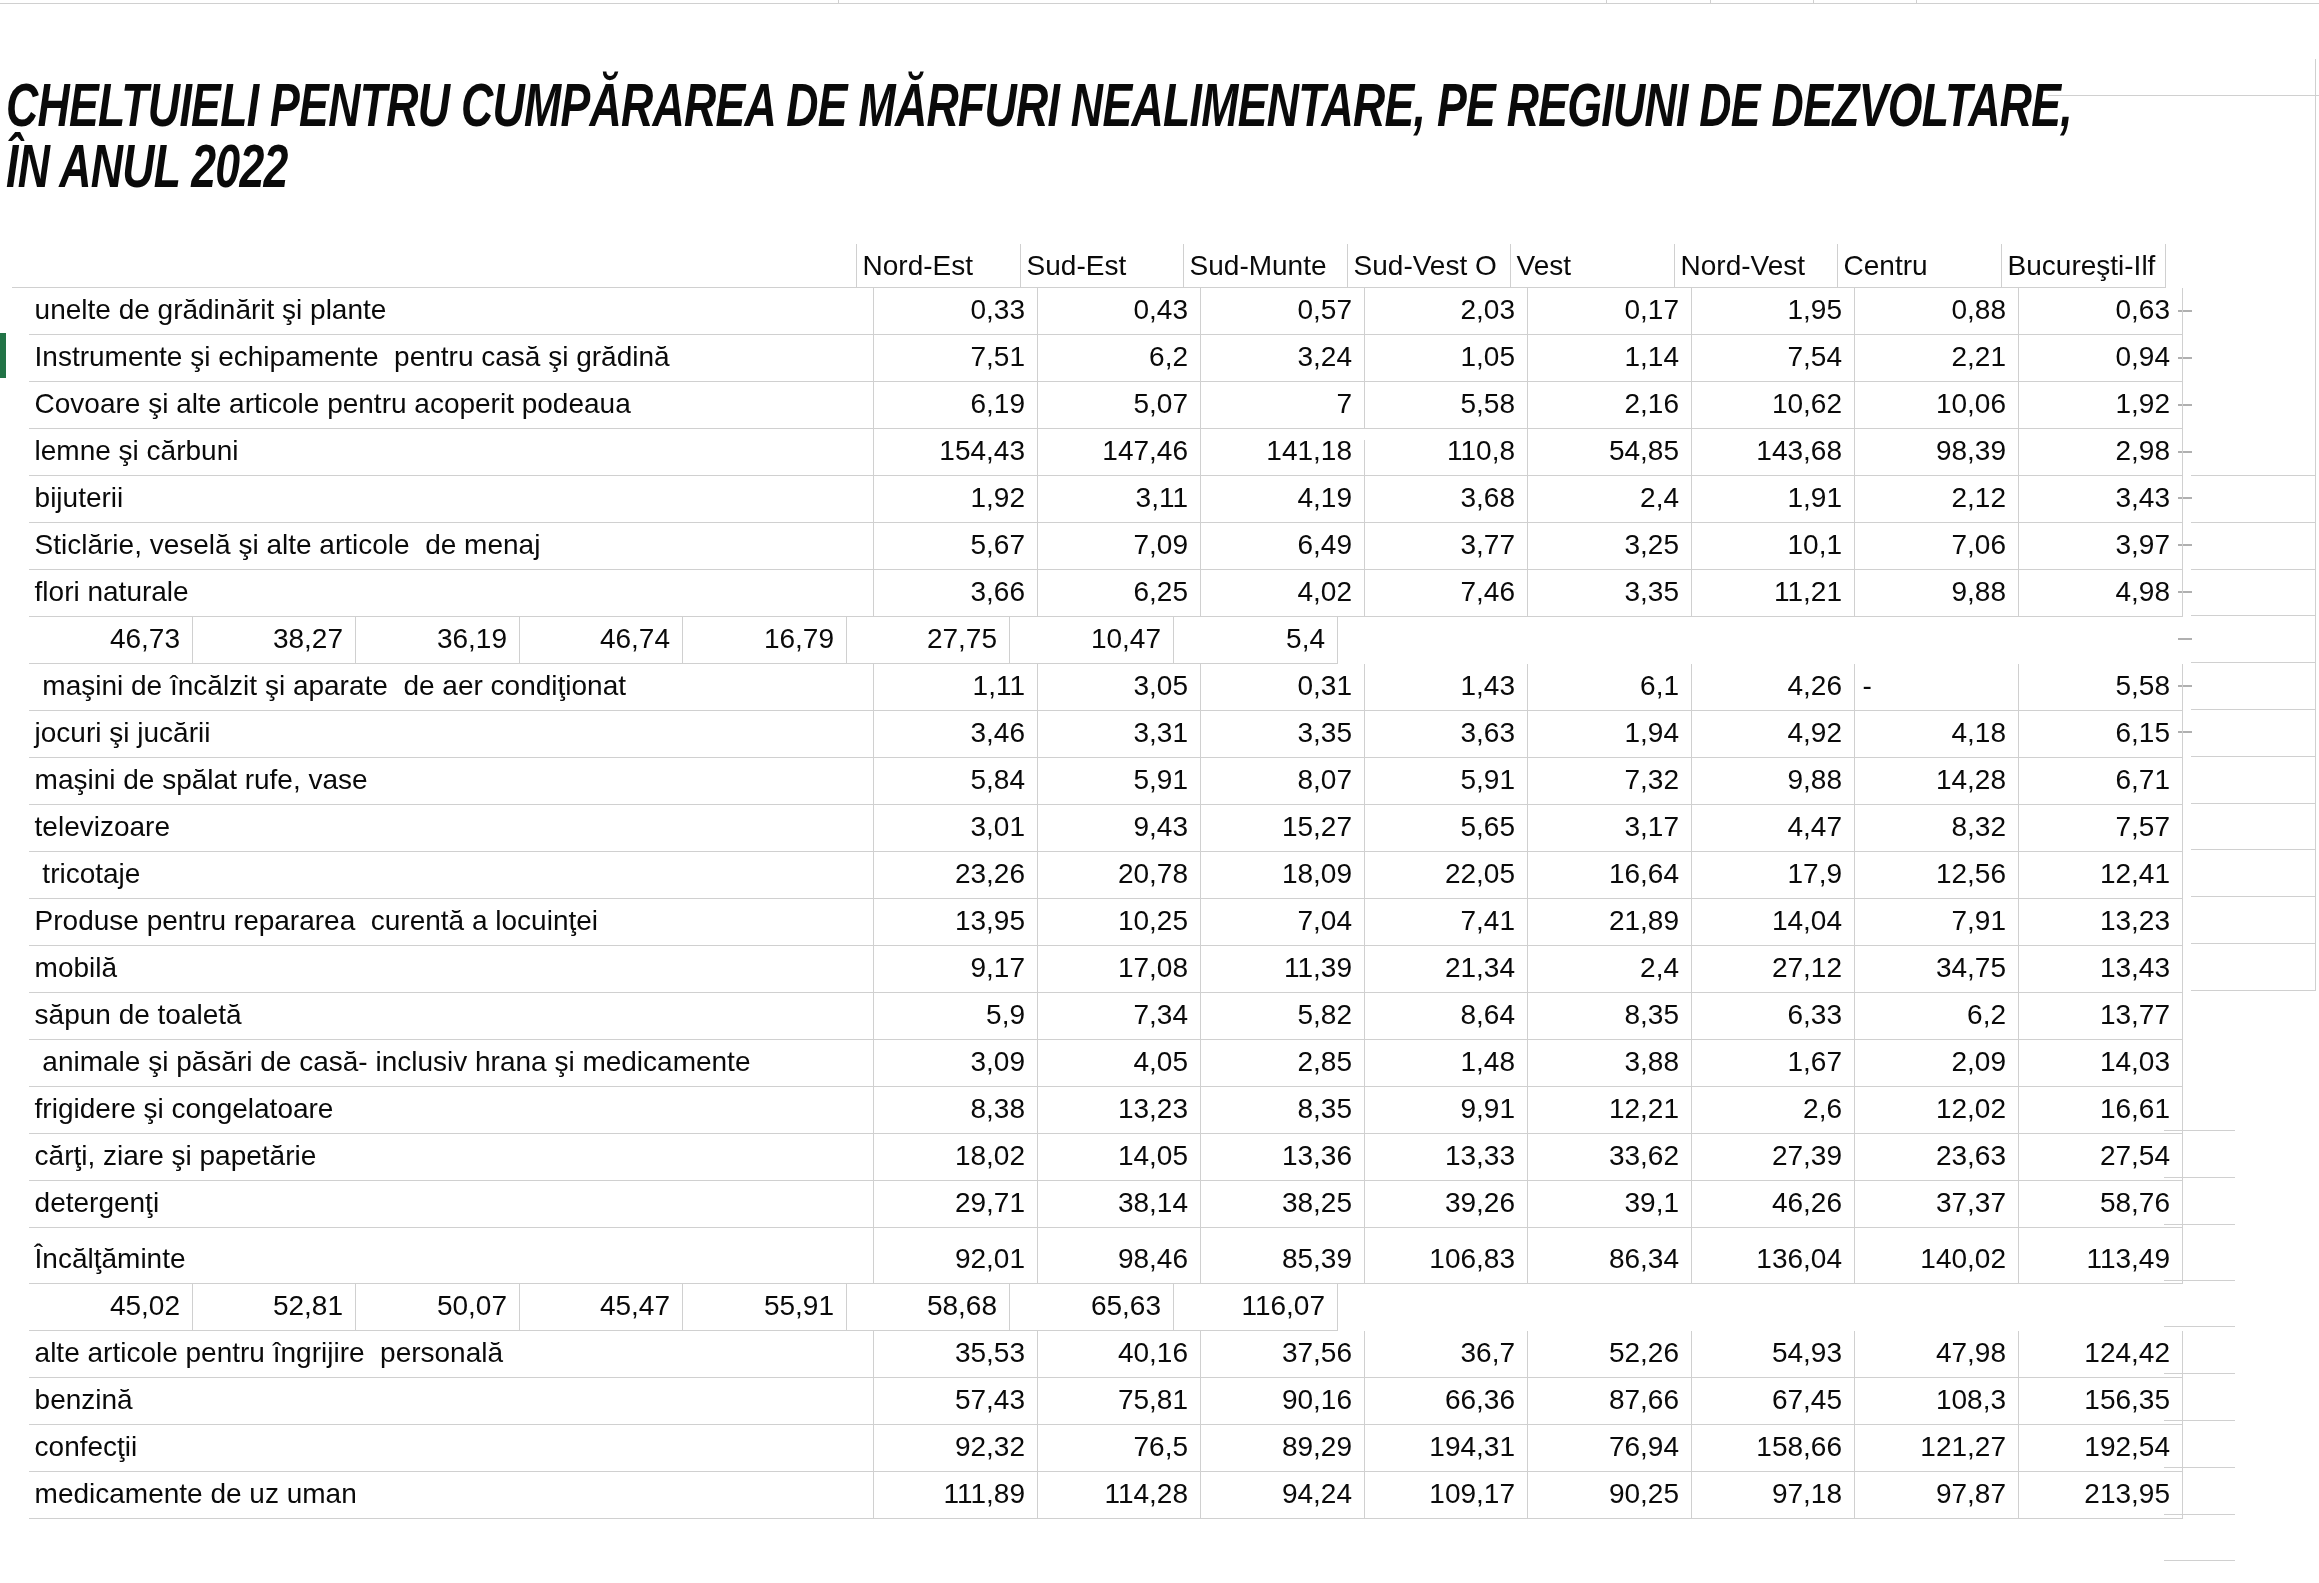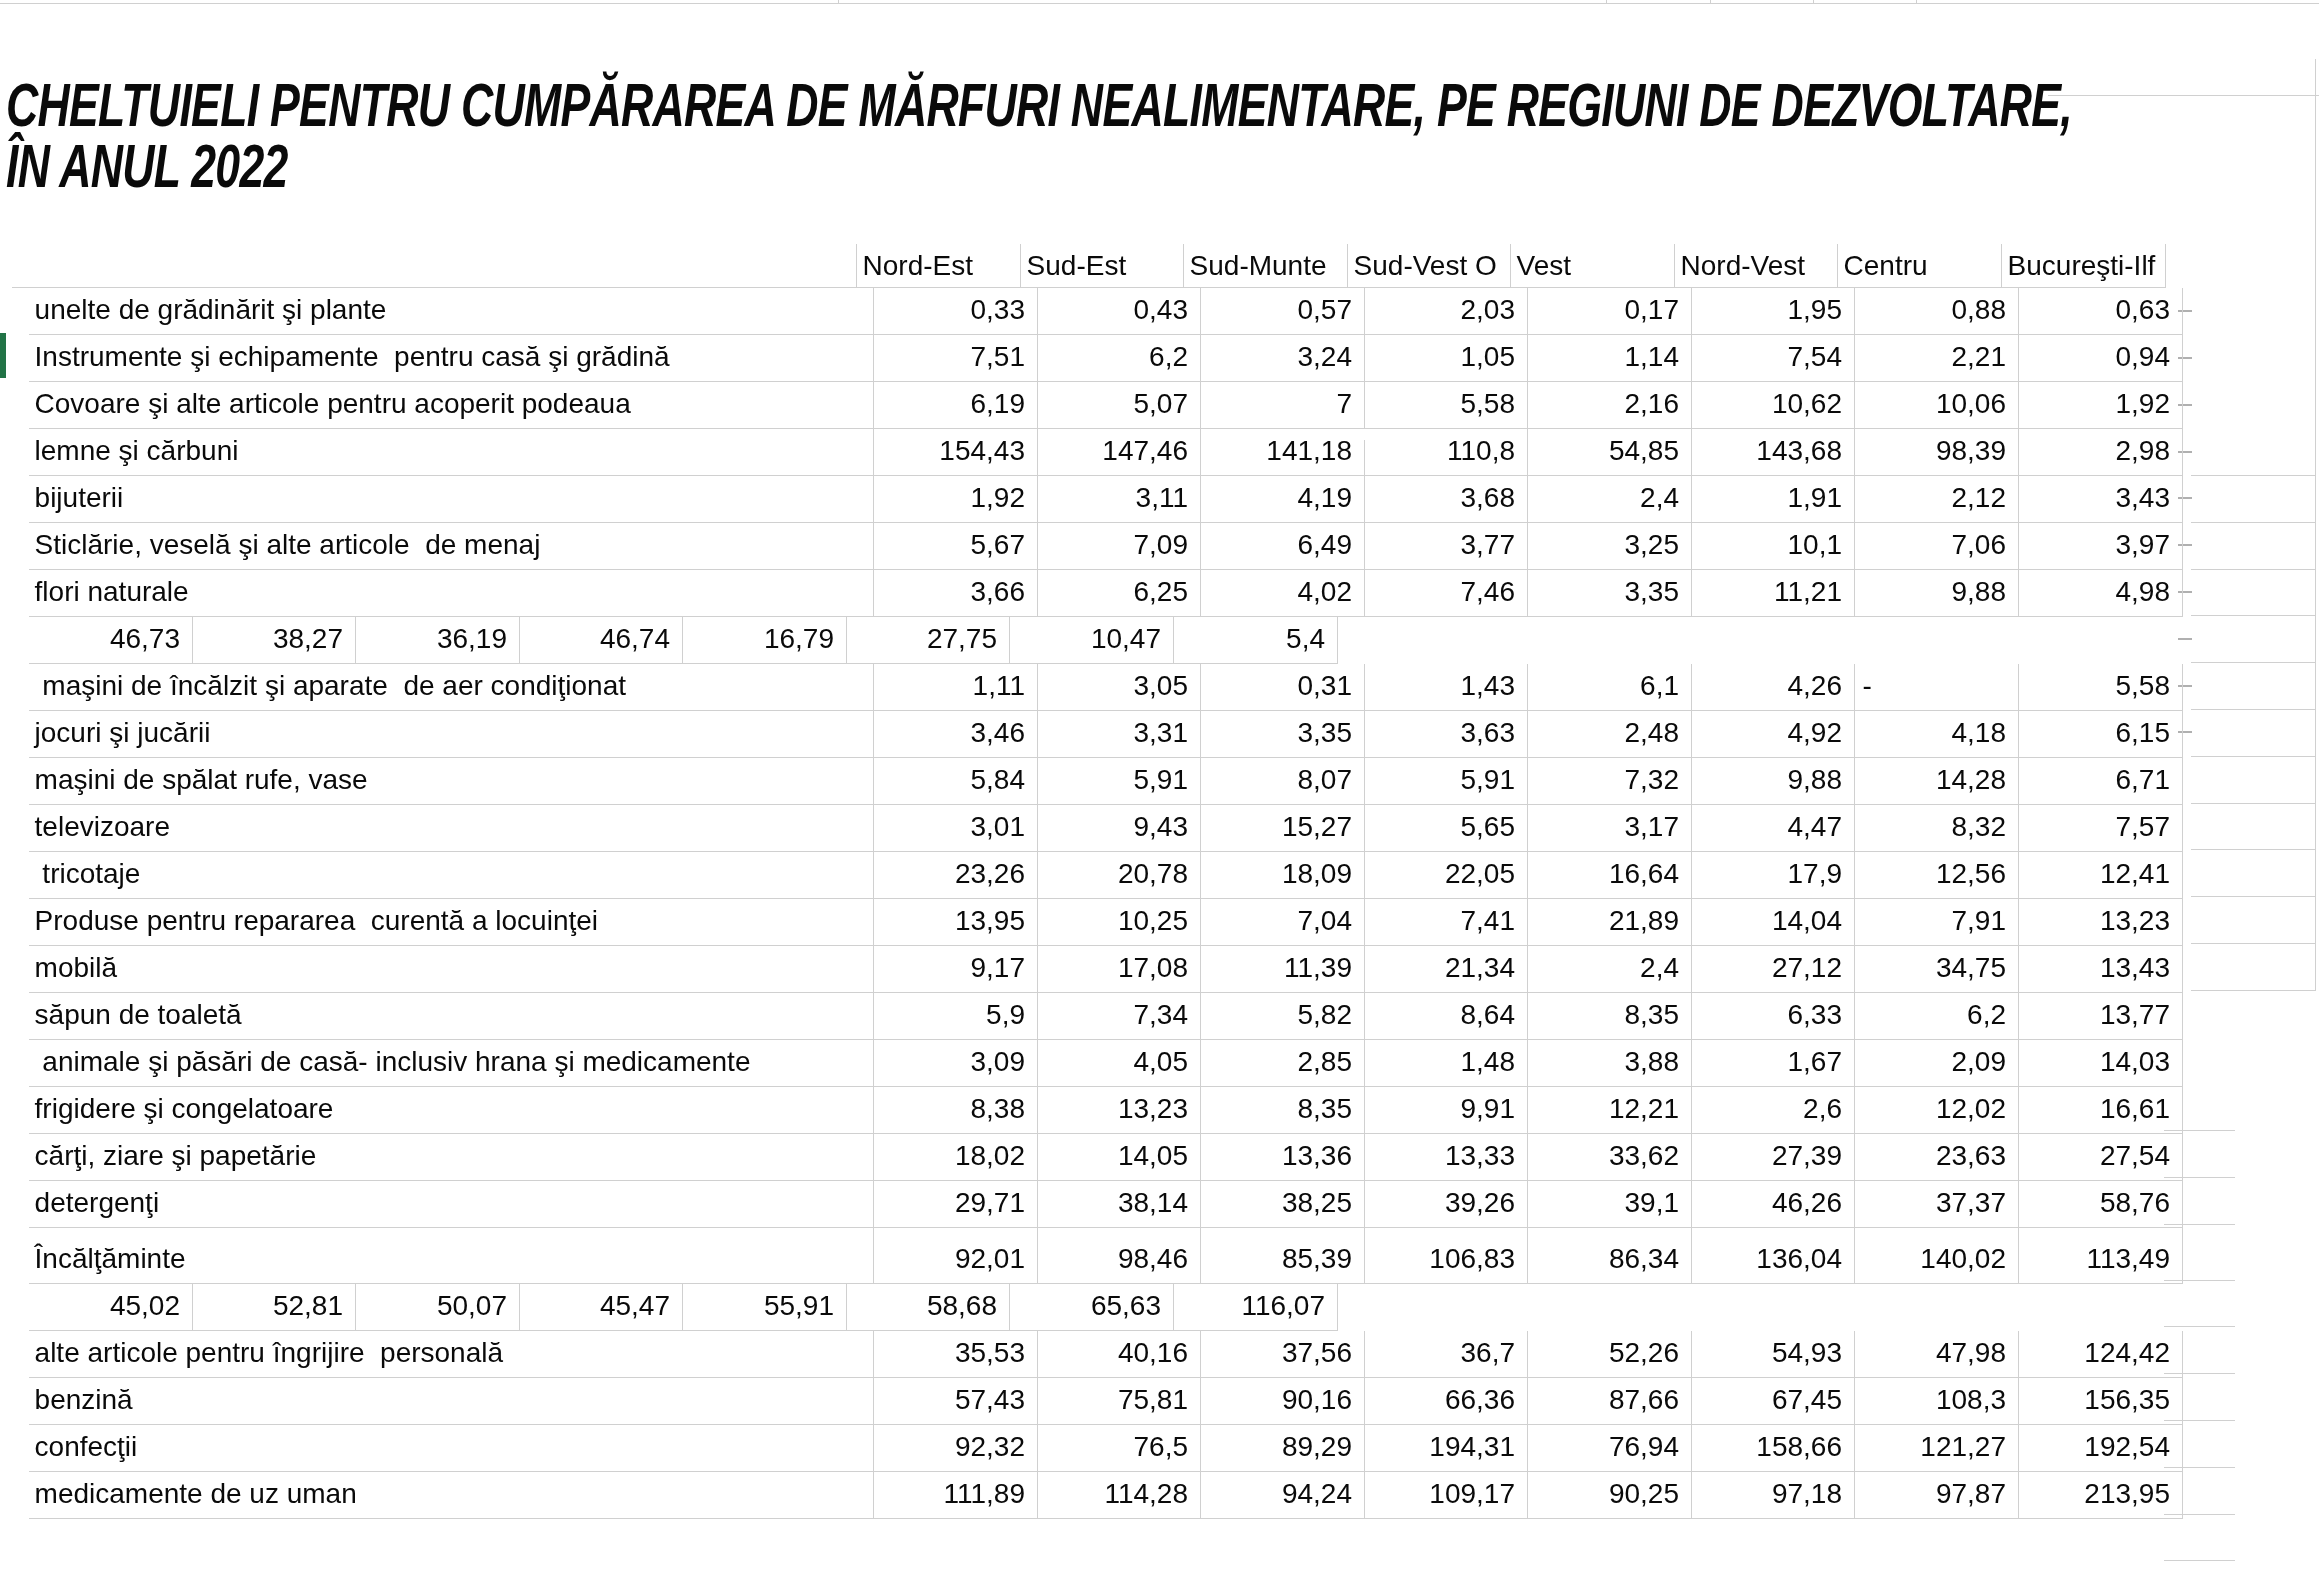--- a/index.html
+++ b/index.html
@@ -236,21 +236,21 @@
         <div class="v" style="width: 164px;">5,58</div>
         <div class="stub"></div>
       </div>
       <div class="r">
         <div class="edge"></div>
         <div class="label">jocuri şi jucării</div>
         <div class="v" style="width: 164px;">3,46</div>
         <div class="v" style="width: 163px;">3,31</div>
         <div class="v" style="width: 164px;">3,35</div>
         <div class="v" style="width: 163px;">3,63</div>
-        <div class="v" style="width: 164px;">2,48</div>
+        <div class="v" style="width: 164px;">1,94</div>
         <div class="v" style="width: 163px;">4,92</div>
         <div class="v" style="width: 164px;">4,18</div>
         <div class="v" style="width: 164px;">6,15</div>
         <div class="stub"></div>
       </div>
       <div class="r">
         <div class="edge"></div>
         <div class="label">maşini de spălat rufe, vase</div>
         <div class="v" style="width: 164px;">5,84</div>
         <div class="v" style="width: 163px;">5,91</div>

